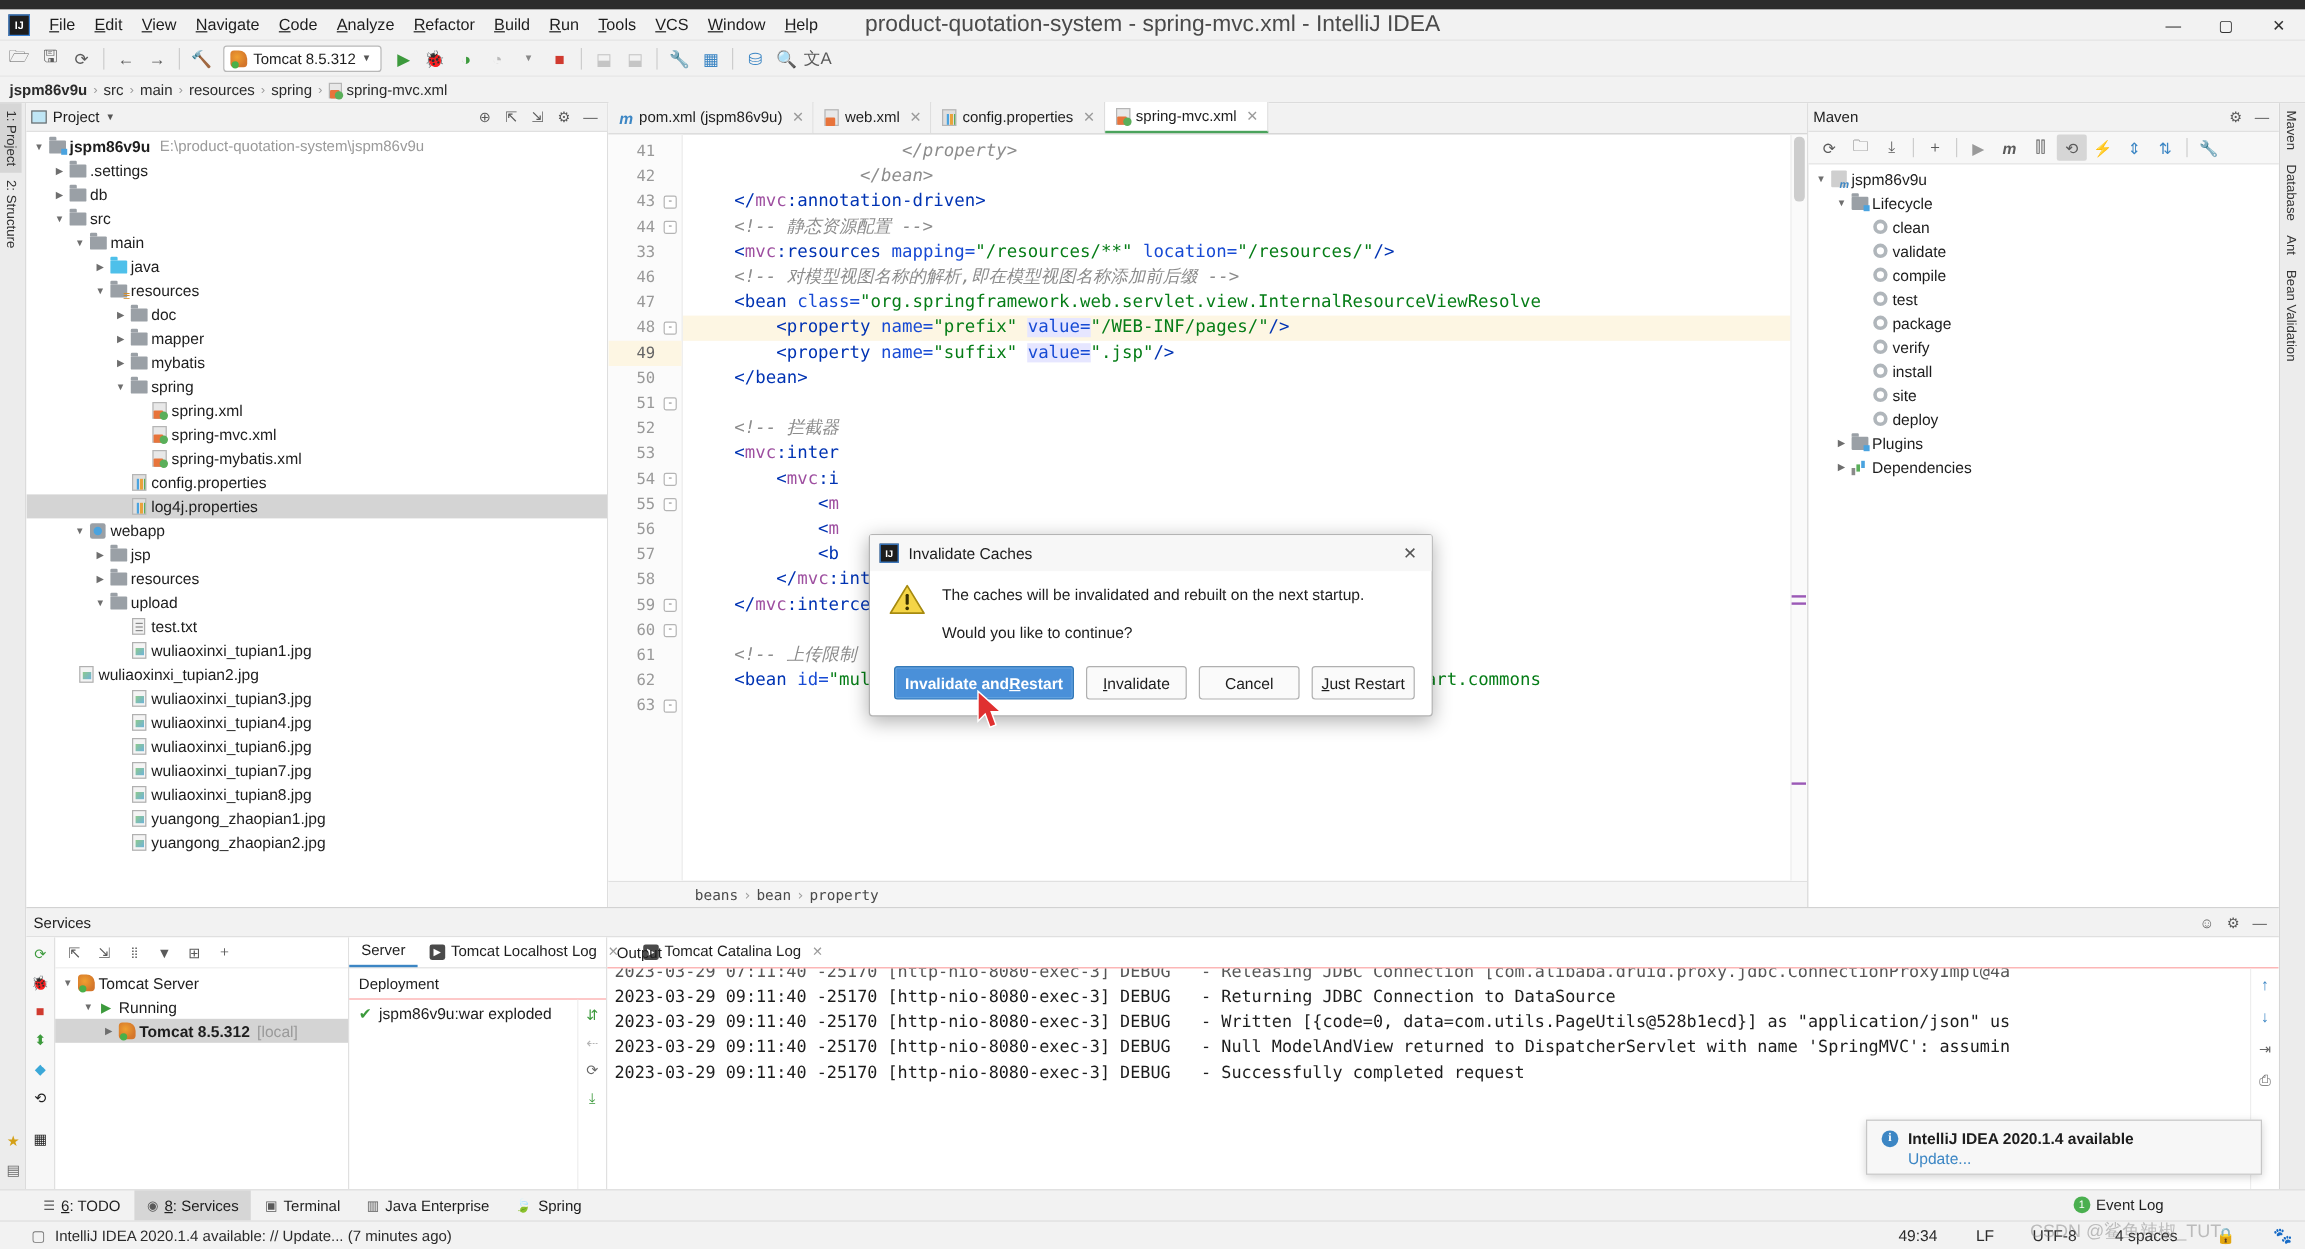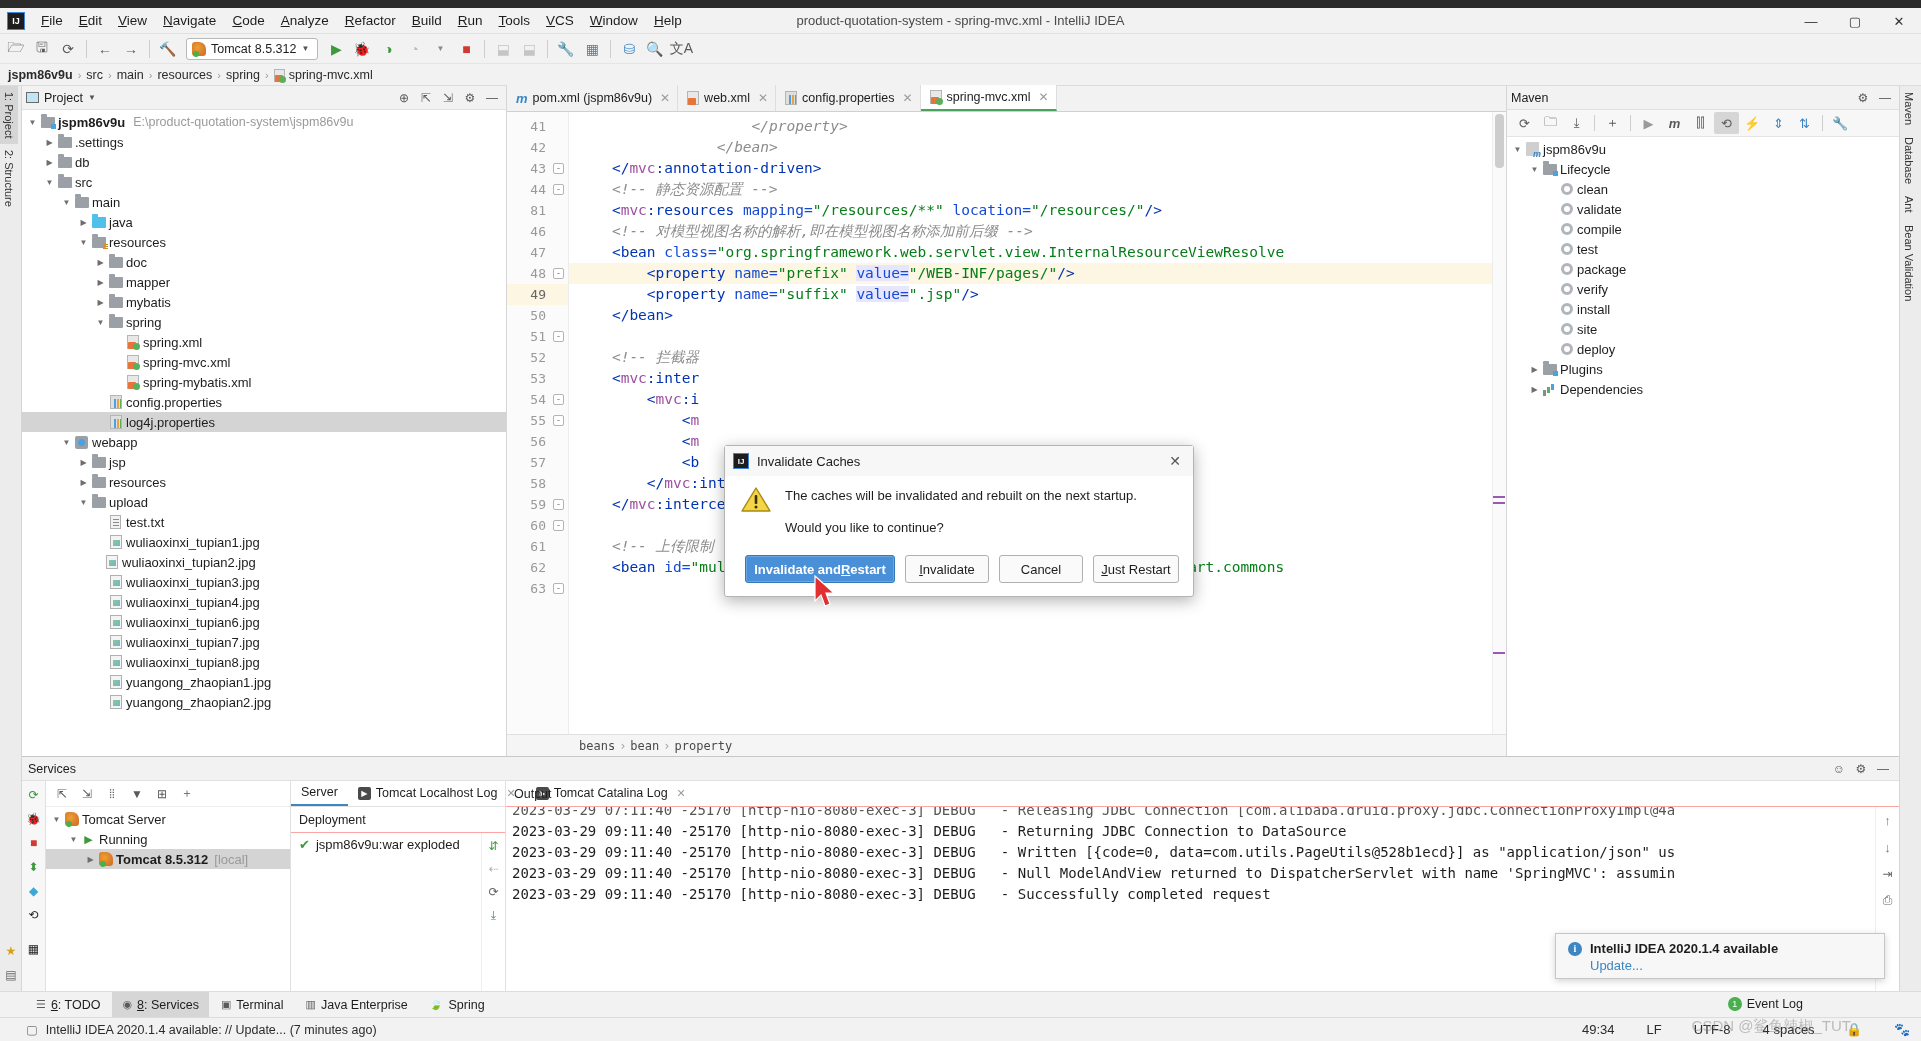--- a/index.html
+++ b/index.html
@@ -29,21 +29,21 @@
     display: flex; align-items: center; justify-content: center;
     border: 1px solid #3c84d8;
   }
   .menu-item {
     padding: 3px 8px; font-size: 13.5px; color: #1d1d1d; cursor: default;
     white-space: nowrap;
   }
   .menu-item u { text-decoration: underline; }
   .win-title {
     position: absolute; left: 50%; transform: translateX(-50%);
-    font-size: 13px; color: #4a4a4a; white-space: nowrap;
+    font-size: 19px; color: #4a4a4a; white-space: nowrap;
   }
   .win-btns { position: absolute; right: 0; top: 0; height: 26px; display: flex; }
   .win-btn { width: 44px; height: 26px; display: flex; align-items: center;
              justify-content: center; font-size: 13px; color: #333; }
 
   
   .toolbar {
     position: absolute; top: 34px; left: 0; width: 1921px; height: 30px;
     background: #f2f2f2; display: flex; align-items: center; gap: 2px;
     padding-left: 4px; border-bottom: 1px solid #e4e4e4;
@@ -614,21 +614,21 @@
           </span>
           <span class="tlabel">test.txt</span>
         </div>
         <div class="trow" style="padding-left: 72px;">
           <span class="tarrow"></span>
           <span class="ticon">
             <span class="ic-img"></span>
           </span>
           <span class="tlabel">wuliaoxinxi_tupian1.jpg</span>
         </div>
-        <div class="trow" style="padding-left: 68px;">
+        <div class="trow" style="padding-left: 28px;">
           <span class="tarrow"></span>
           <span class="ticon">
             <span class="ic-img"></span>
           </span>
           <span class="tlabel">wuliaoxinxi_tupian2.jpg</span>
         </div>
         <div class="trow" style="padding-left: 72px;">
           <span class="tarrow"></span>
           <span class="ticon">
             <span class="ic-img"></span>
@@ -702,21 +702,21 @@
           <span>spring-mvc.xml</span>
           <span class="tclose">✕</span>
         </div>
       </div>
     <div class="code-area">
       <div class="gutter" id="gutter">
           <div class="gline">41</div>
           <div class="gline">42</div>
           <div class="gline">43<span class="fold">-</span></div>
           <div class="gline">44<span class="fold">-</span></div>
-          <div class="gline">81</div>
+          <div class="gline">33</div>
           <div class="gline">46</div>
           <div class="gline">47</div>
           <div class="gline">48<span class="fold">-</span></div>
           <div class="gline cur">49</div>
           <div class="gline">50</div>
           <div class="gline">51<span class="fold">-</span></div>
           <div class="gline">52</div>
           <div class="gline">53</div>
           <div class="gline">54<span class="fold">-</span></div>
           <div class="gline">55<span class="fold">-</span></div>

